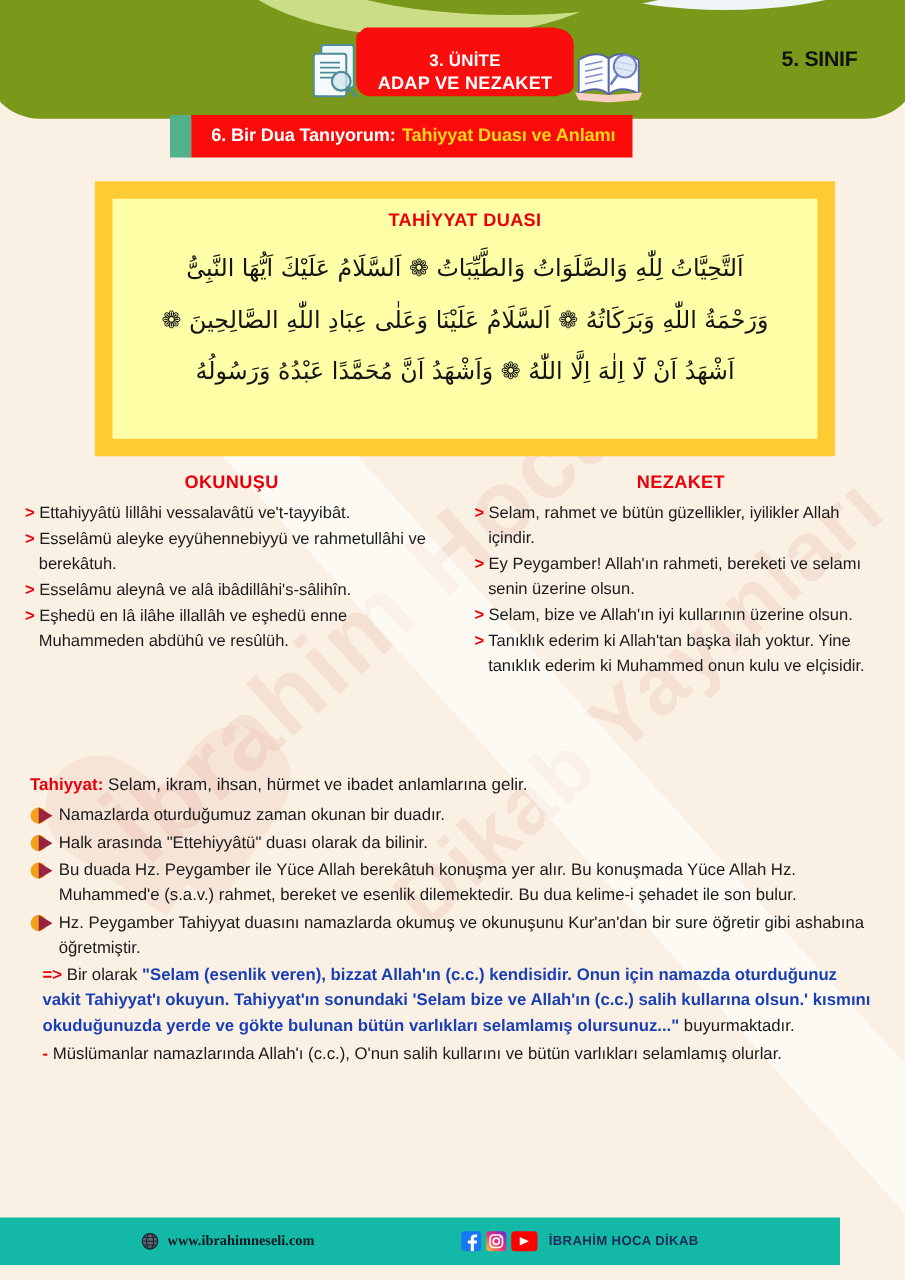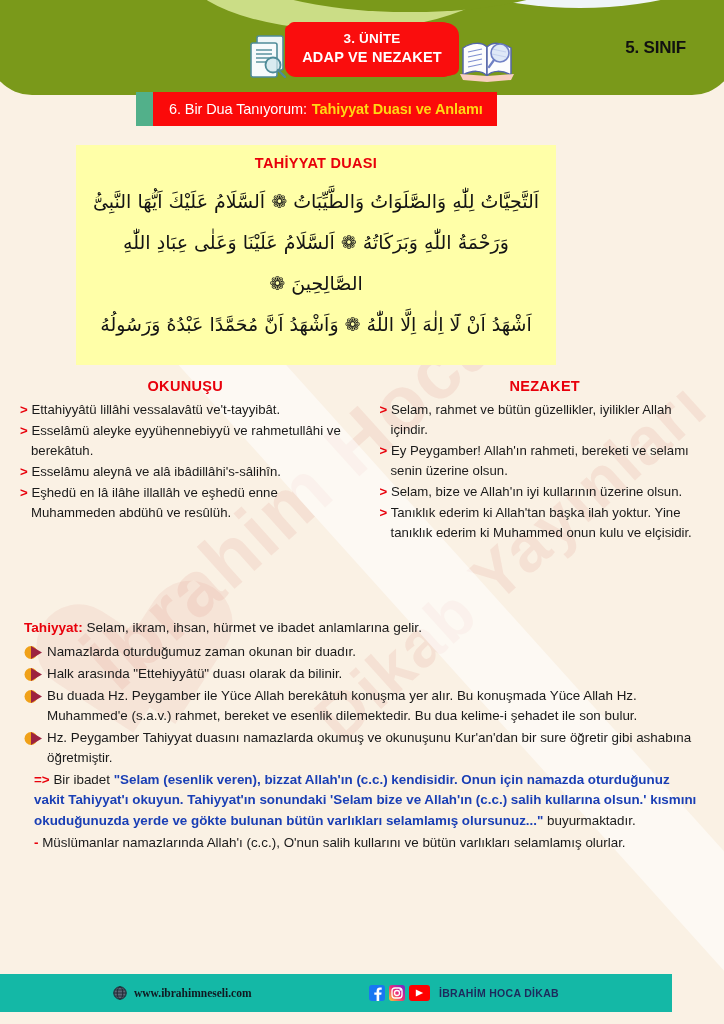--- a/index.html
+++ b/index.html
@@ -148,21 +148,21 @@
   .hdr-badge {
     position: absolute;
     left: 288px;
     top: 22px;
     width: 168px;
     height: 54px;
     background: #fa0d0d;
     border-radius: 6px 14px 8px 12px;
     display: flex;
     flex-direction: column;
-    justify-content: center;
+    justify-content: flex-end;
     align-items: center;
     text-align: center;
     box-shadow: 4px 0 0 -1px #fa0d0d, -4px 2px 0 -1px #fa0d0d;
   }
   .hdr-badge-l1 {
     color: #fff;
     font-weight: bold;
     font-size: 13.5px;
     letter-spacing: 0.2px;
     line-height: 1.1;
@@ -202,40 +202,41 @@
   }
   .title-red {
     background: #fb0a0a;
     padding: 0 14px 0 16px;
     display: flex;
     align-items: center;
     white-space: nowrap;
   }
   .title-white {
     color: #ffffff;
-    font-weight: normal;
+    font-weight: bold;
     font-size: 14.5px;
     letter-spacing: -0.1px;
   }
   .title-yellow {
     color: #ffd814;
     font-weight: bold;
     font-size: 14.5px;
     letter-spacing: -0.1px;
     margin-left: 5px;
   }
 
   
   #prayer-box {
     position: absolute;
     left: 76px;
     top: 145px;
-    width: 480px;
+    width: 592px;
     height: 220px;
     background: #ffcb33;
+    padding: 14px;
     z-index: 2;
   }
   .prayer-inner {
     width: 100%;
     height: 100%;
     background: #ffffa8;
     padding: 10px 8px 8px;
     text-align: center;
   }
   .prayer-heading {
@@ -539,21 +540,21 @@
       <svg viewBox="0 0 19 15" width="19" height="15">
         <circle cx="7" cy="7.5" r="6.5" fill="#f0a118"></circle>
         <path d="M7 1 L18 7.5 L7 14 Z" fill="#9c2340"></path>
       </svg>
     </span>
     <span>Hz. Peygamber Tahiyyat duasını namazlarda okumuş ve okunuşunu Kur'an'dan bir sure öğretir gibi ashabına öğretmiştir.</span>
   </div>
 
   <div class="plain-row">
     <span class="arrow-mark">=&gt;</span>
-    <span>Bir ibadet</span>
+    <span>Bir olarak</span>
     <span class="hadith">"Selam (esenlik veren), bizzat Allah'ın (c.c.) kendisidir. Onun için namazda oturduğunuz vakit Tahiyyat'ı okuyun. Tahiyyat'ın sonundaki 'Selam bize ve Allah'ın (c.c.) salih kullarına olsun.' kısmını okuduğunuzda yerde ve gökte bulunan bütün varlıkları selamlamış olursunuz..."</span>
     <span>buyurmaktadır.</span>
   </div>
 
 
   <div class="plain-row">
     <span class="dash-red">-</span>
     <span>Müslümanlar namazlarında Allah'ı (c.c.), O'nun salih kullarını ve bütün varlıkları selamlamış olurlar.</span>
   </div>
 

